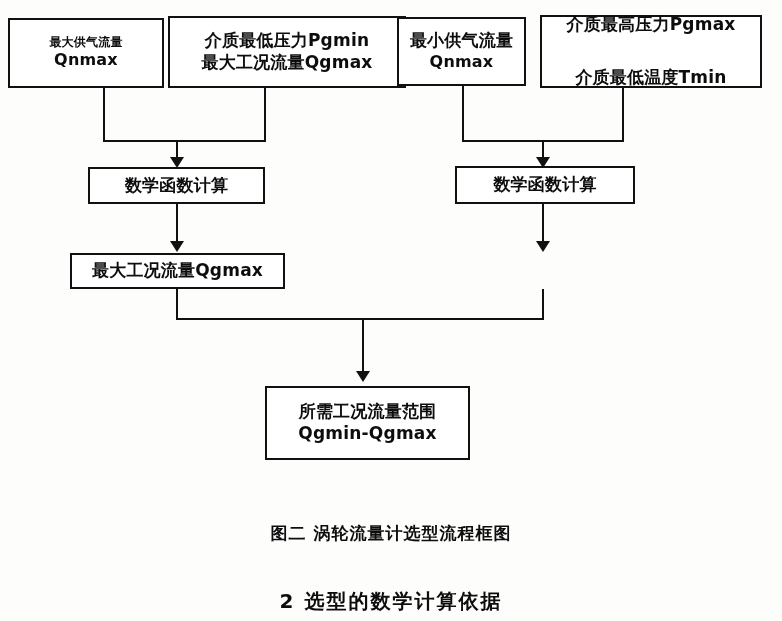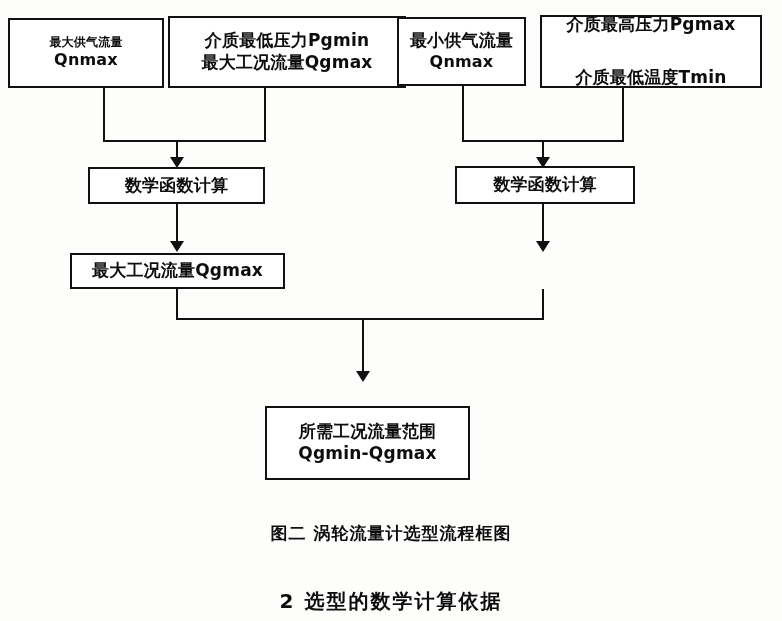--- a/index.html
+++ b/index.html
@@ -127,21 +127,21 @@
     <span class="ln cjk sz-md">最大工况流量Qgmax</span>
   </div>
 
 
   <div class="conn-v" style="left:176px; top:289px; height:29px;"></div>
   <div class="conn-v" style="left:542px; top:289px; height:29px;"></div>
   <div class="conn-h" style="left:176px; top:318px; width:368px;"></div>
   <div class="conn-v" style="left:362px; top:318px; height:54px;"></div>
   <div class="arrow-head" style="left:356px; top:371px;"></div>
 
-  <div class="flow-box" id="box-n9" style="left:265px; top:386px; width:205px; height:74px;margin-top:20px;">
+  <div class="flow-box" id="box-n9" style="left:265px; top:386px; width:205px; height:74px;">
     <span class="ln cjk sz-md">所需工况流量范围</span>
     <span class="ln cjk sz-md">Qgmin-Qgmax</span>
   </div>
 
   <div class="caption" id="figure-caption" style="top:522px;">图二  涡轮流量计选型流程框图</div>
 
   <div class="caption" id="section-heading" style="top:588px;">2  选型的数学计算依据</div>
 
 </div>
 

